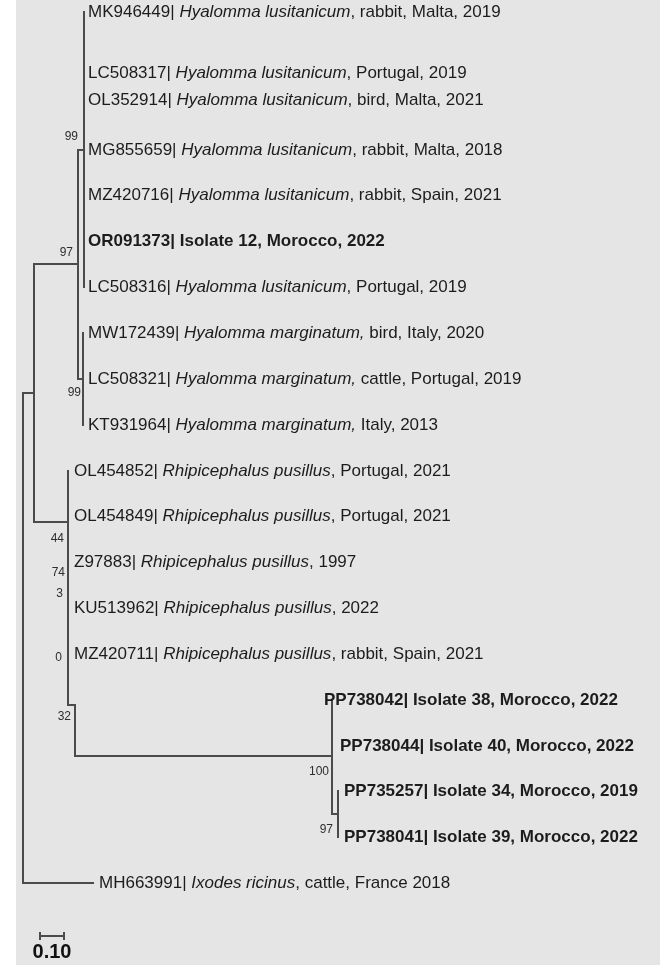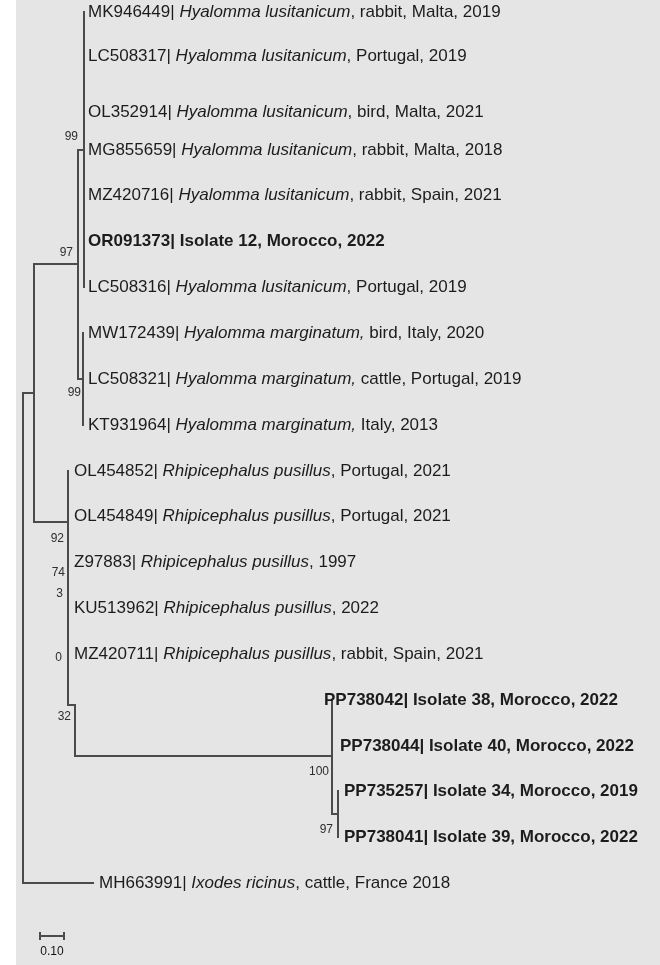--- a/index.html
+++ b/index.html
@@ -25,22 +25,22 @@
   .support{
     position:absolute;
     font-size:12px;
     color:#2e2e2e;
     transform:translate(-100%,-50%);
     white-space:nowrap;
     line-height:1;
   }
   .scale-label{
     position:absolute;
-    font-size:12px;
-    font-weight:normal;
+    font-size:20px;
+    font-weight:bold;
     color:#111111;
     transform:translate(-50%,-50%);
     line-height:1;
   }
 </style>
 </head>
 <body>
 
 <div id="canvas">
   <div id="edges">
@@ -58,22 +58,22 @@
       <div class="edge" style="left: 17px; top: 263px; width: 46px; height: 2px; background: rgb(75, 75, 77);"></div>
       <div class="edge" style="left: 6px; top: 392px; width: 13px; height: 2px; background: rgb(75, 75, 77);"></div>
       <div class="edge" style="left: 17px; top: 521px; width: 36px; height: 2px; background: rgb(75, 75, 77);"></div>
       <div class="edge" style="left: 51px; top: 704px; width: 9px; height: 2px; background: rgb(75, 75, 77);"></div>
       <div class="edge" style="left: 58px; top: 755px; width: 259px; height: 2px; background: rgb(75, 75, 77);"></div>
       <div class="edge" style="left: 315px; top: 813px; width: 8px; height: 2px; background: rgb(75, 75, 77);"></div>
       <div class="edge" style="left: 6px; top: 882px; width: 72px; height: 2px; background: rgb(75, 75, 77);"></div>
     </div>
   <div id="taxa">
       <div class="taxon" style="left: 72px; top: 12px;"><span>MK946449| </span><span class="it">Hyalomma lusitanicum</span><span>, rabbit, Malta, 2019</span></div>
-      <div class="taxon" style="left: 72px; top: 56px;"><span>LC508317| </span><span class="it">Hyalomma lusitanicum</span><span>, Portugal, 2019</span></div>
-      <div class="taxon" style="left: 72px; top: 112px;"><span>OL352914| </span><span class="it">Hyalomma lusitanicum</span><span>, bird, Malta, 2021</span></div>
+      <div class="taxon" style="left: 72px; top: 73px;"><span>LC508317| </span><span class="it">Hyalomma lusitanicum</span><span>, Portugal, 2019</span></div>
+      <div class="taxon" style="left: 72px; top: 100px;"><span>OL352914| </span><span class="it">Hyalomma lusitanicum</span><span>, bird, Malta, 2021</span></div>
       <div class="taxon" style="left: 72px; top: 150px;"><span>MG855659| </span><span class="it">Hyalomma lusitanicum</span><span>, rabbit, Malta, 2018</span></div>
       <div class="taxon" style="left: 72px; top: 195px;"><span>MZ420716| </span><span class="it">Hyalomma lusitanicum</span><span>, rabbit, Spain, 2021</span></div>
       <div class="taxon bold" style="left: 72px; top: 241px;"><span>OR091373| Isolate 12, Morocco, 2022</span></div>
       <div class="taxon" style="left: 72px; top: 287px;"><span>LC508316| </span><span class="it">Hyalomma lusitanicum</span><span>, Portugal, 2019</span></div>
       <div class="taxon" style="left: 72px; top: 333px;"><span>MW172439| </span><span class="it">Hyalomma marginatum,</span><span> bird, Italy, 2020</span></div>
       <div class="taxon" style="left: 72px; top: 379px;"><span>LC508321| </span><span class="it">Hyalomma marginatum,</span><span> cattle, Portugal, 2019</span></div>
       <div class="taxon" style="left: 72px; top: 425px;"><span>KT931964| </span><span class="it">Hyalomma marginatum,</span><span> Italy, 2013</span></div>
       <div class="taxon" style="left: 58px; top: 471px;"><span>OL454852| </span><span class="it">Rhipicephalus pusillus</span><span>, Portugal, 2021</span></div>
       <div class="taxon" style="left: 58px; top: 516px;"><span>OL454849| </span><span class="it">Rhipicephalus pusillus</span><span>, Portugal, 2021</span></div>
       <div class="taxon" style="left: 58px; top: 562px;"><span>Z97883| </span><span class="it">Rhipicephalus pusillus</span><span>, 1997</span></div>
@@ -82,21 +82,21 @@
       <div class="taxon bold" style="left: 308px; top: 700px;"><span>PP738042| Isolate 38, Morocco, 2022</span></div>
       <div class="taxon bold" style="left: 324px; top: 746px;"><span>PP738044| Isolate 40, Morocco, 2022</span></div>
       <div class="taxon bold" style="left: 328px; top: 791px;"><span>PP735257| Isolate 34, Morocco, 2019</span></div>
       <div class="taxon bold" style="left: 328px; top: 837px;"><span>PP738041| Isolate 39, Morocco, 2022</span></div>
       <div class="taxon" style="left: 83px; top: 883px;"><span>MH663991| </span><span class="it">Ixodes ricinus</span><span>, cattle, France 2018</span></div>
     </div>
   <div id="supports">
       <div class="support" style="left: 62px; top: 136px;">99</div>
       <div class="support" style="left: 57px; top: 252px;">97</div>
       <div class="support" style="left: 65px; top: 392px;">99</div>
-      <div class="support" style="left: 48px; top: 538px;">92</div>
+      <div class="support" style="left: 48px; top: 538px;">44</div>
       <div class="support" style="left: 49px; top: 572px;">74</div>
       <div class="support" style="left: 47px; top: 593px;">3</div>
       <div class="support" style="left: 46px; top: 657px;">0</div>
       <div class="support" style="left: 55px; top: 716px;">32</div>
       <div class="support" style="left: 313px; top: 771px;">100</div>
       <div class="support" style="left: 317px; top: 829px;">97</div>
     </div>
   <div id="scalebar">
     <span class="scale-label" style="left: 36px; top: 951px;">0.10</span>
   <div class="edge" style="left: 24px; top: 935px; width: 24px; height: 2px; background: rgb(75, 75, 77);"></div>

